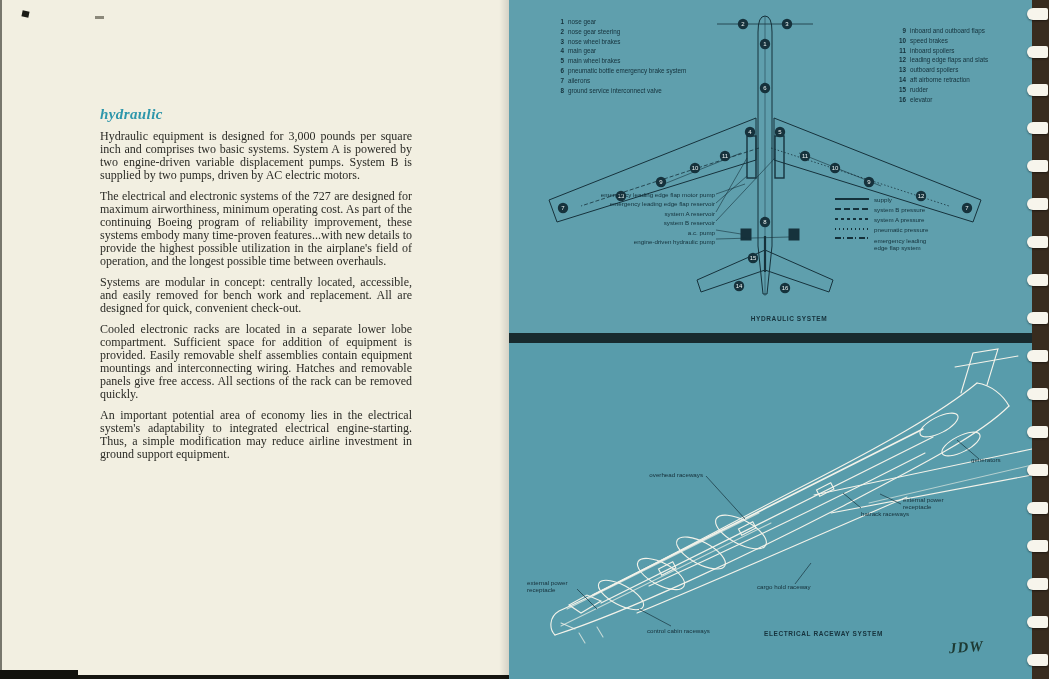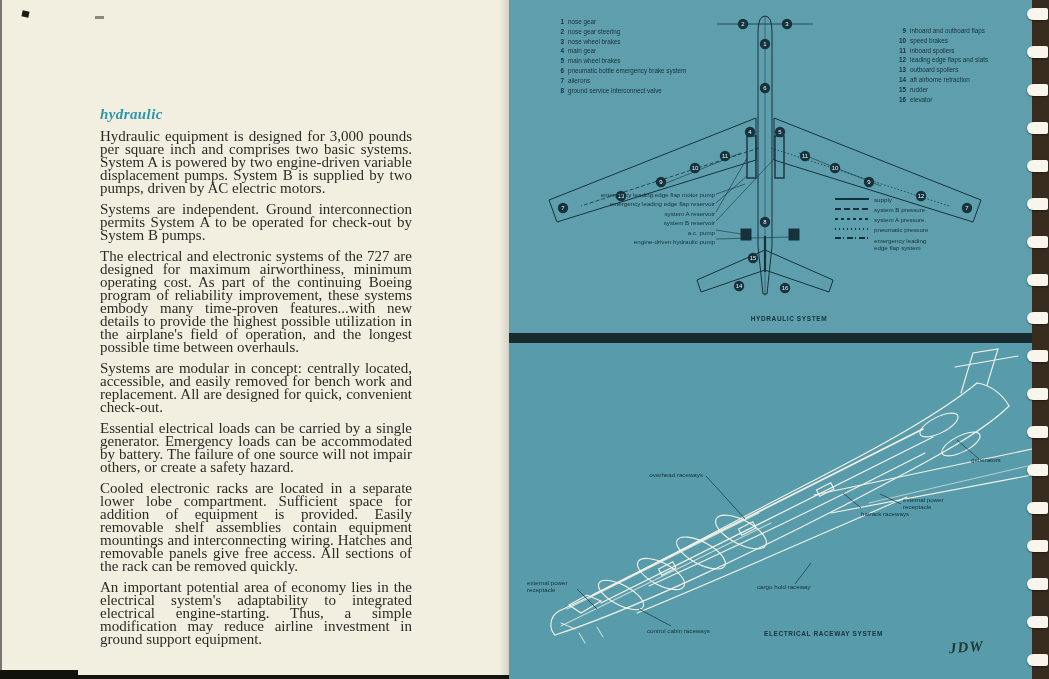--- a/index.html
+++ b/index.html
@@ -13,21 +13,21 @@
   .edge-left { position:absolute; left:0; top:0; width:2px; height:679px; background:rgba(20,20,15,.55); }
   .bl-line { position:absolute; left:0; bottom:0; width:509px; height:4px; background:#15150f; }
   .bl-chunk { position:absolute; left:0; bottom:0; width:78px; height:9px; background:#12120d; }
   .gutter-shadow { position:absolute; right:0; top:0; width:10px; height:679px;
     background:linear-gradient(90deg, rgba(0,0,0,0), rgba(0,0,0,.12)); }
 
   .text-col { position:absolute; left:100px; top:106px; width:312px; color:#2b2b26; }
   .text-col h2 { font-family:"Liberation Serif", serif; font-style:italic; font-weight:bold;
     font-size:15px; color:#2d96ab; letter-spacing:.4px; margin:0 0 7px 0; }
   .text-col h2.h2-second { margin-top:14px; }
-  .text-col p { font-size:15px; line-height:13px; text-align:justify; margin:0 0 8px 0; }
+  .text-col p { font-size:12px; line-height:13px; text-align:justify; margin:0 0 8px 0; }
 
   
   .page-right { position:absolute; left:509px; top:0; width:523px; height:679px; background:#5f9fad; }
   .page-right .gutter-dark { position:absolute; left:0; top:0; width:7px; height:679px;
     background:linear-gradient(90deg, rgba(0,30,40,.45), rgba(0,30,40,0)); }
   .panel-top { position:absolute; left:0; top:0; width:523px; height:333px; background:#5f9fad; }
   .divider { position:absolute; left:0; top:333px; width:523px; height:10px; background:#182a2e; }
   .panel-bottom { position:absolute; left:0; top:343px; width:523px; height:336px; background:#589cab; }
   .panel-top svg, .panel-bottom svg { position:absolute; left:0; top:0; }
 
@@ -82,25 +82,23 @@
 <div class="spread">
 
   <div class="page-left">
     <div class="speck"></div>
     <div class="speck2"></div>
     <div class="edge-left"></div>
 
     <div class="text-col">
       <h2>hydraulic</h2>
       <p>Hydraulic equipment is designed for 3,000 pounds per square inch and comprises two basic systems. System A is powered by two engine-driven variable displacement pumps. System B is supplied by two pumps, driven by AC electric motors.</p>
-      <p>Systems are independent. Ground interconnection permits System A to be operated for check-out by System B pumps.</p>
 
       <p>The electrical and electronic systems of the 727 are designed for maximum airworthiness, minimum operating cost. As part of the continuing Boeing program of reliability improvement, these systems embody many time-proven features...with new details to provide the highest possible utilization in the airplane's field of operation, and the longest possible time between overhauls.</p>
       <p>Systems are modular in concept: centrally located, accessible, and easily removed for bench work and replacement. All are designed for quick, convenient check-out.</p>
-      <p>Essential electrical loads can be carried by a single generator. Emergency loads can be accommodated by battery. The failure of one source will not impair others, or create a safety hazard.</p>
       <p>Cooled electronic racks are located in a separate lower lobe compartment. Sufficient space for addition of equipment is provided. Easily removable shelf assemblies contain equipment mountings and interconnecting wiring. Hatches and removable panels give free access. All sections of the rack can be removed quickly.</p>
       <p>An important potential area of economy lies in the electrical system's adaptability to integrated electrical engine-starting. Thus, a simple modification may reduce airline investment in ground support equipment.</p>
     </div>
 
     <div class="bl-line"></div>
     <div class="bl-chunk"></div>
     <div class="gutter-shadow"></div>
   </div>
 
   <div class="page-right">

